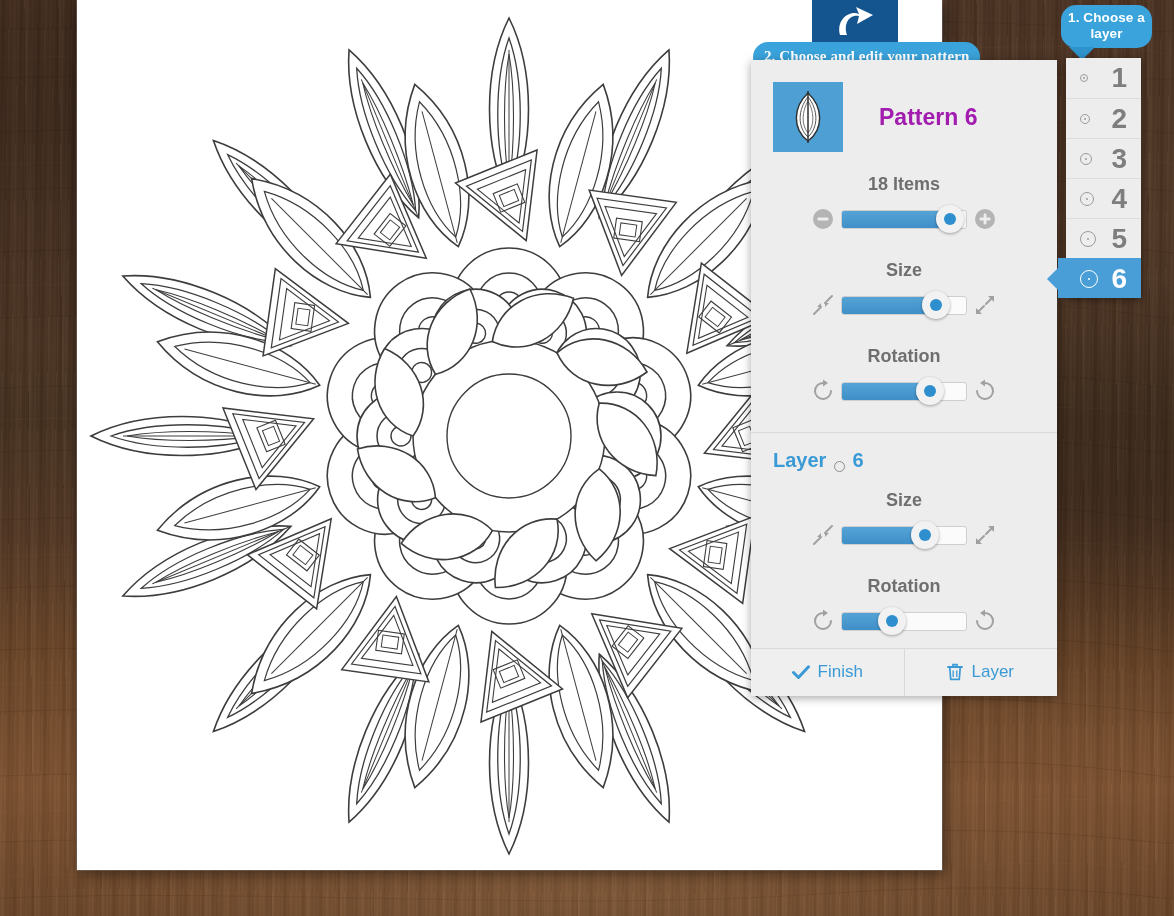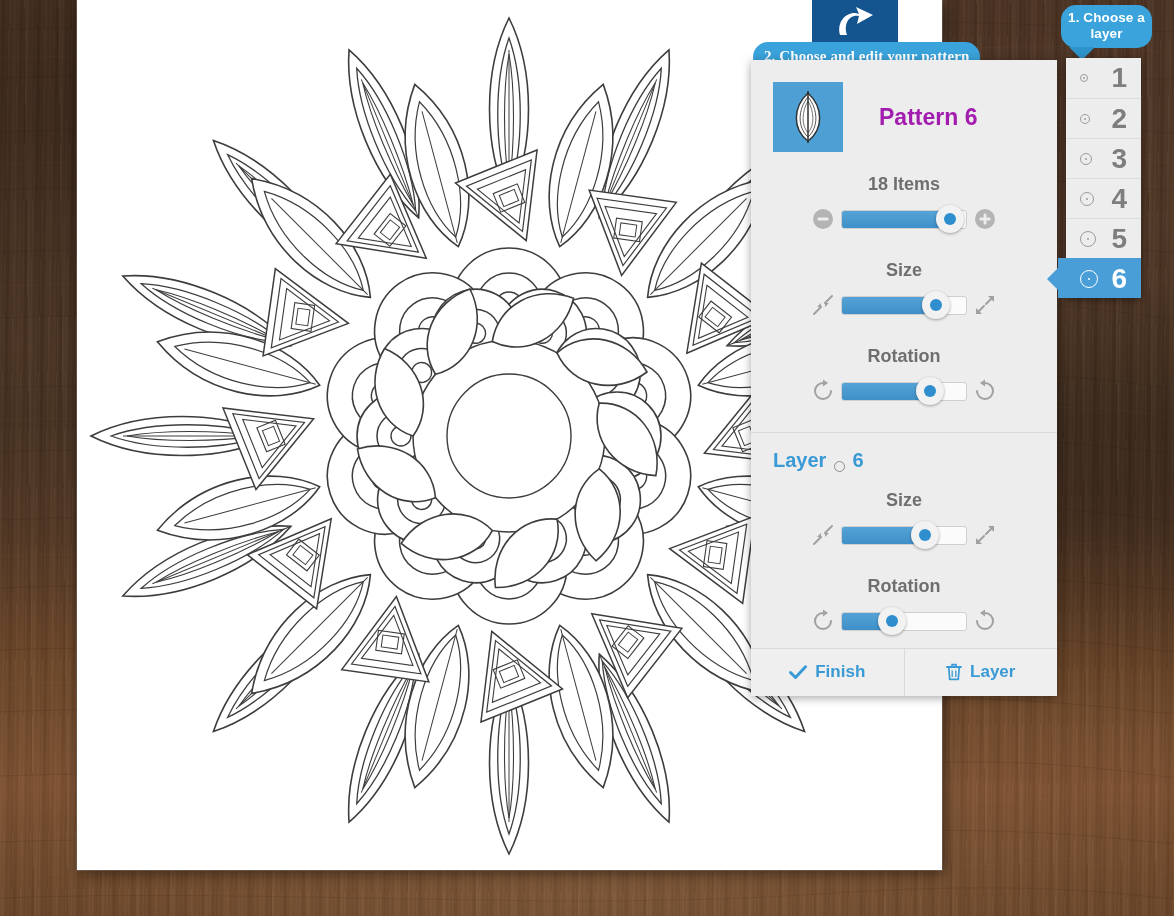--- a/index.html
+++ b/index.html
@@ -75,21 +75,21 @@
   .gap{height:26px;}
 
   .layer-head{color:#3a9ad6;font-size:20px;font-weight:bold;padding:0 0 18px 22px;
     display:flex;align-items:flex-end;}
   .layer-head .dotmark{display:inline-block;width:9px;height:9px;border-radius:50%;
     border:1.4px solid #8e8e8e;margin:0 7px 0 8px;}
 
   
   #panel-foot{display:flex;border-top:1px solid #d9d9d9;background:#efefef;}
   .foot-btn{flex:1;display:flex;align-items:center;justify-content:center;gap:8px;
-    padding:13px 0 14px;color:#3a9ad6;font-size:17px;font-weight:bold;}
+    padding:13px 0 14px;color:#3a9ad6;font-size:17px;font-weight:normal;}
   .foot-btn + .foot-btn{border-left:1px solid #d9d9d9;}
 
   
   #layers{position:absolute;left:1066px;top:58px;width:75px;
     box-shadow:0 2px 7px rgba(0,0,0,.4);}
   .layer-item{position:relative;height:40px;background:#ededed;
     display:flex;align-items:center;box-sizing:border-box;}
   .layer-item + .layer-item{border-top:1px solid #dcdcdc;}
   .layer-item .lcirc{flex:none;margin-left:14px;border-radius:50%;
     border:1.4px solid #9b9b9b;box-sizing:border-box;

